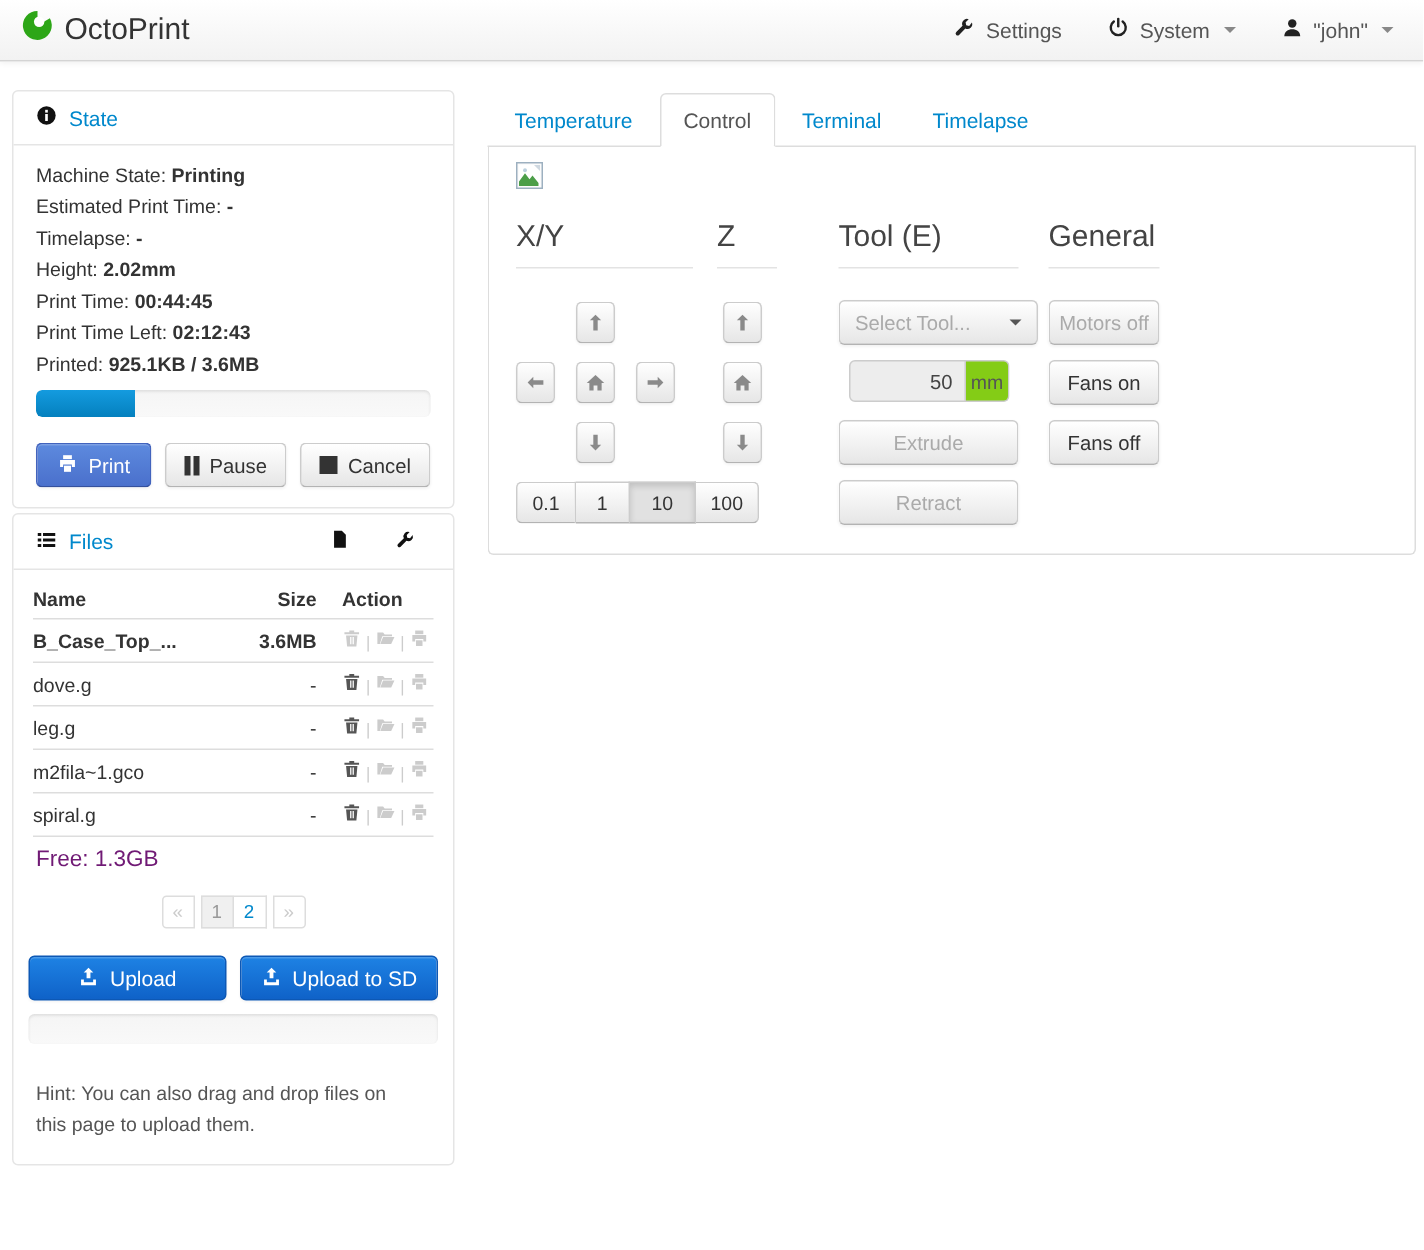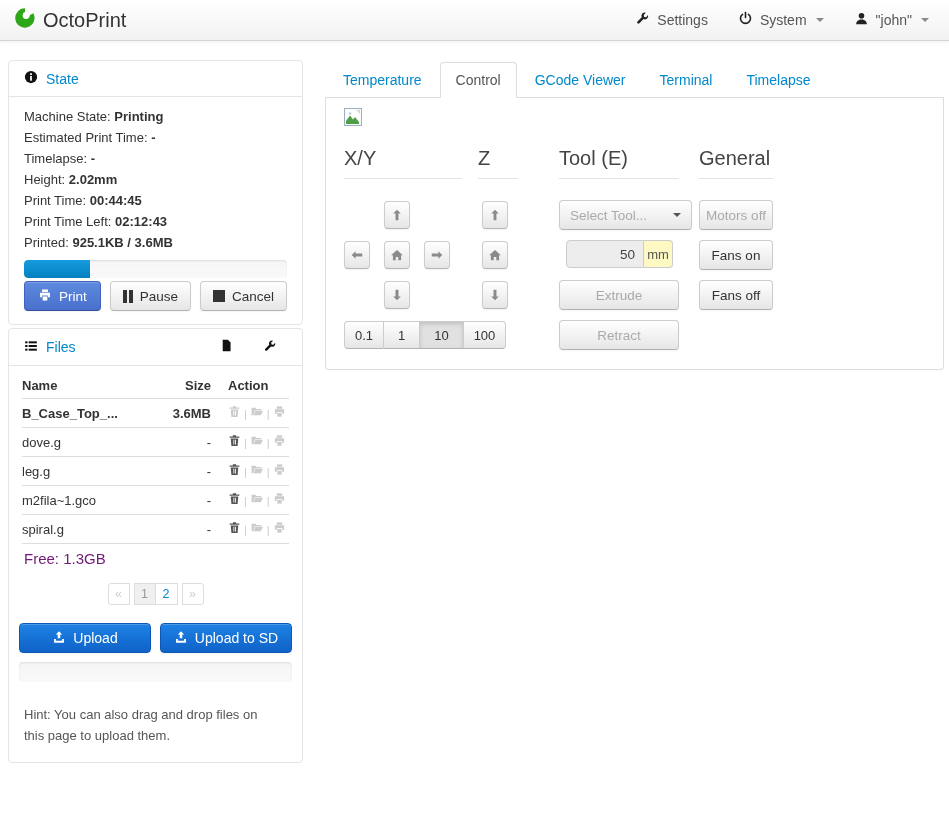--- a/index.html
+++ b/index.html
@@ -34,21 +34,21 @@
     box-shadow:inset 0 1px 2px rgba(0,0,0,.1); margin:7px 0 0; overflow:hidden; }
   .progress .bar { height:100%; background:linear-gradient(#149bdf,#0480be); border-radius:4px 0 0 4px; }
 
   .btn { display:inline-flex; align-items:center; justify-content:center; gap:7px; height:30px;
     padding:0 12px; background:linear-gradient(#ffffff,#e6e6e6); border:1px solid #ccc;
     border-bottom-color:#b3b3b3; border-radius:4px; font-size:13.5px; color:#333; cursor:pointer;
     box-shadow:inset 0 1px 0 rgba(255,255,255,.2), 0 1px 2px rgba(0,0,0,.05); white-space:nowrap; }
   .btn.disabled { color:#aaa; cursor:default; }
   .btn-print { background:linear-gradient(#5d8ade,#4a70cc); border-color:#4263bd #4263bd #34509c; color:#fff; width:90px; }
   .btn-upload { background:linear-gradient(#1e82e4,#0f62c8); border-color:#0d58b5; color:#fff; font-size:14px; flex:1; }
-  .state-buttons { display:flex; gap:9px; margin-top:3px; }
+  .state-buttons { display:flex; gap:9px; margin-top:17px; }
 
   
   .glyph-pause { display:inline-flex; gap:2px; }
   .glyph-pause i { display:block; width:4px; height:13px; background:#333; }
   .glyph-stop { display:inline-block; width:12px; height:12px; background:#333; }
 
   
   .file-table { padding:2px 13px 0; font-size:13px; }
   .f-row { display:flex; align-items:center; height:29px; border-bottom:1px solid #ddd; }
   .f-row.header { font-weight:bold; height:27px; }
@@ -95,21 +95,21 @@
   .step:first-child { border-left:1px solid #ccc; border-radius:4px 0 0 4px; }
   .step:last-child { border-radius:0 4px 4px 0; }
   .step.active { background:#e1e1e1; box-shadow:inset 0 2px 4px rgba(0,0,0,.15); }
   .select-btn { width:133px; justify-content:space-between; padding:0 10px; color:#aaa; }
   .select-btn .caret { border-top-color:#555; }
   .input-group { display:flex; }
   .amount-input { width:78px; height:28px; border:1px solid #ccc; border-radius:4px 0 0 4px;
     background:#ededed; text-align:right; padding:0 8px; font-size:13.5px; color:#444;
     font-family:"Liberation Sans",sans-serif; }
   .input-addon { width:29px; height:28px; border:1px solid #ccc; border-left:none;
-    border-radius:0 4px 4px 0; background:#fef9c3; display:flex; align-items:center;
+    border-radius:0 4px 4px 0; background:#84cc16; display:flex; align-items:center;
     justify-content:center; font-size:13px; color:#555; }
   .w120 { width:120px; } .w74 { width:74px; padding:0 6px; }
 </style>
 </head>
 <body>
 
 <div id="app">
 
   <header class="navbar">
     <div class="brand">
@@ -389,21 +389,20 @@
 
         <div class="hint">Hint: You can also drag and drop files on this page to upload them.</div>
       </div>
     </section>
   </aside>
 
   <main class="main">
     <div class="tabs">
       <div class="tab">Temperature</div>
       <div class="tab active">Control</div>
-      <div class="tab">GCode Viewer</div>
       <div class="tab">Terminal</div>
       <div class="tab">Timelapse</div>
     </div>
 
     <div class="tab-content">
 
       <span class="abs" style="left:18px; top:10px;">
         <svg width="18" height="18" viewBox="0 0 18 18">
           <rect x="0.5" y="0.5" width="17" height="17" fill="#fbfbfb" stroke="#9db0c0"></rect>
           <rect x="2" y="2" width="14" height="14" fill="#fff"></rect>

